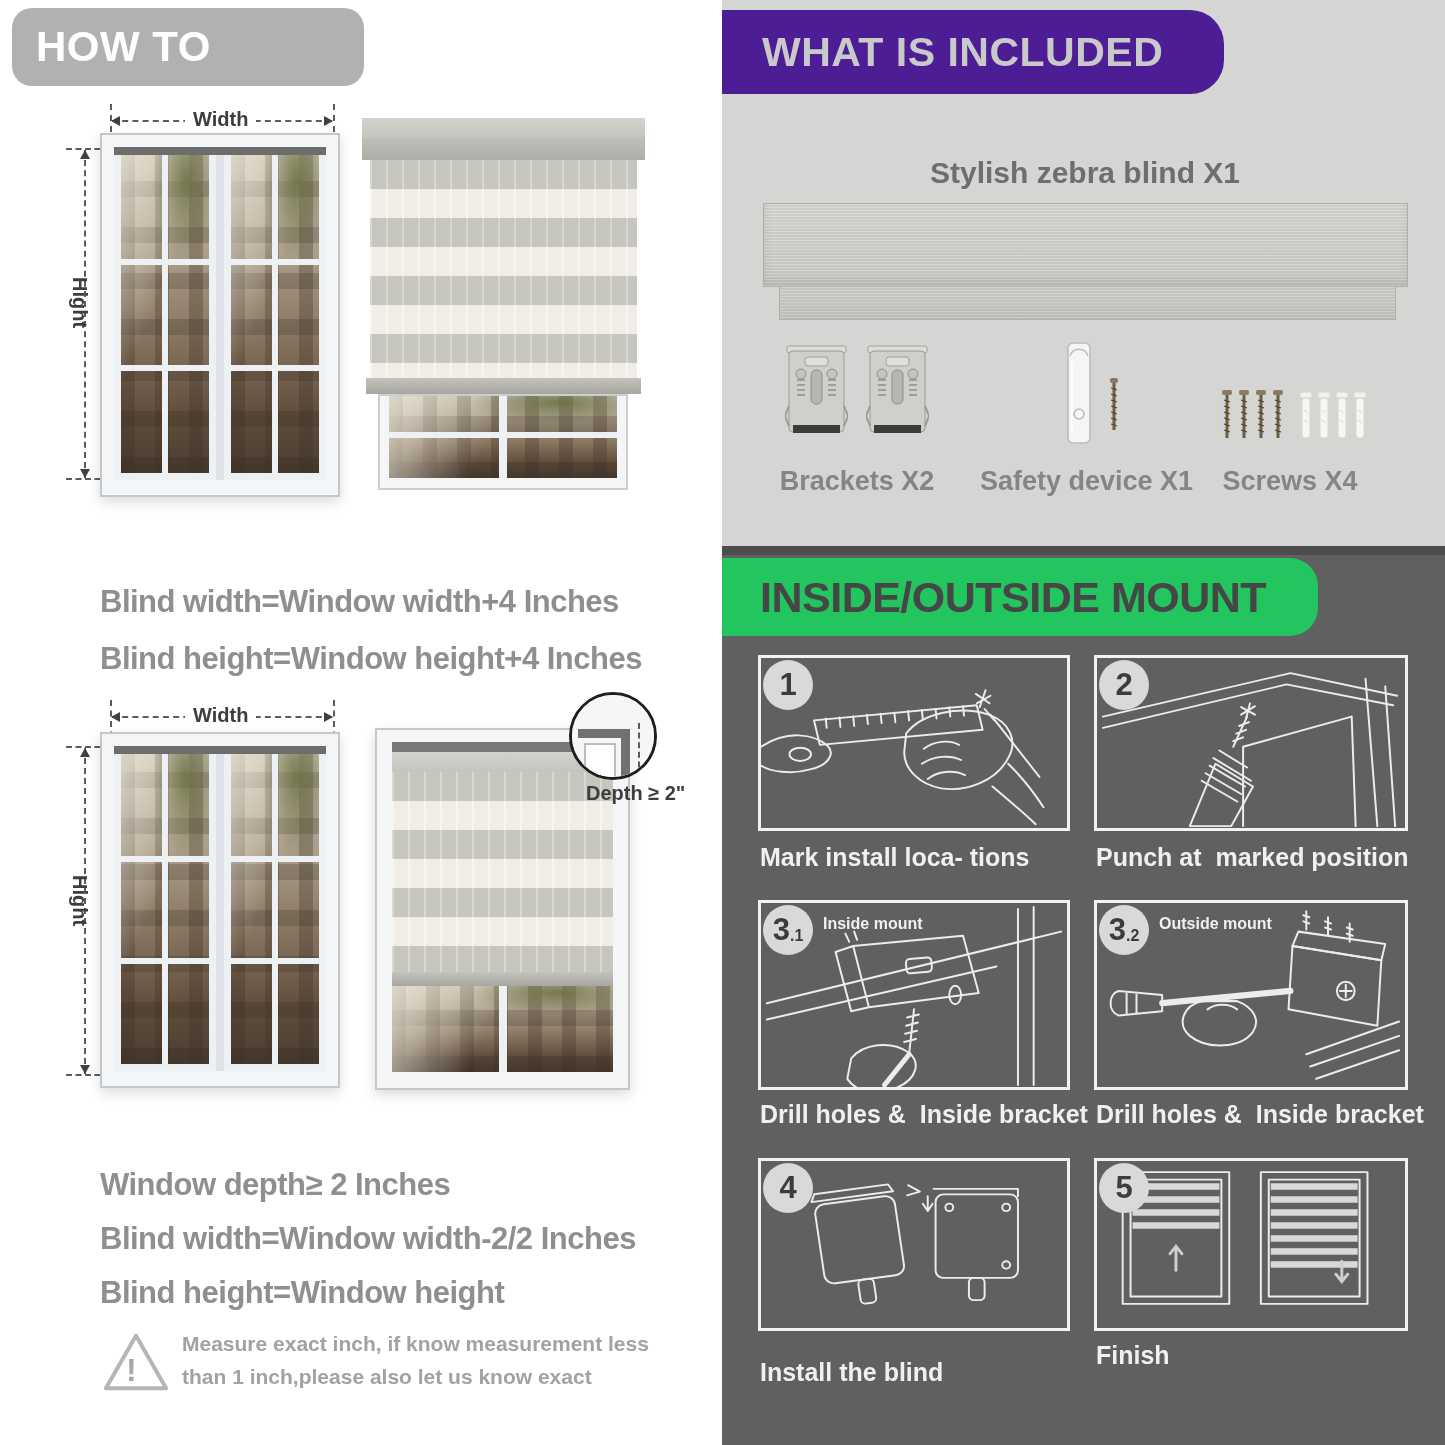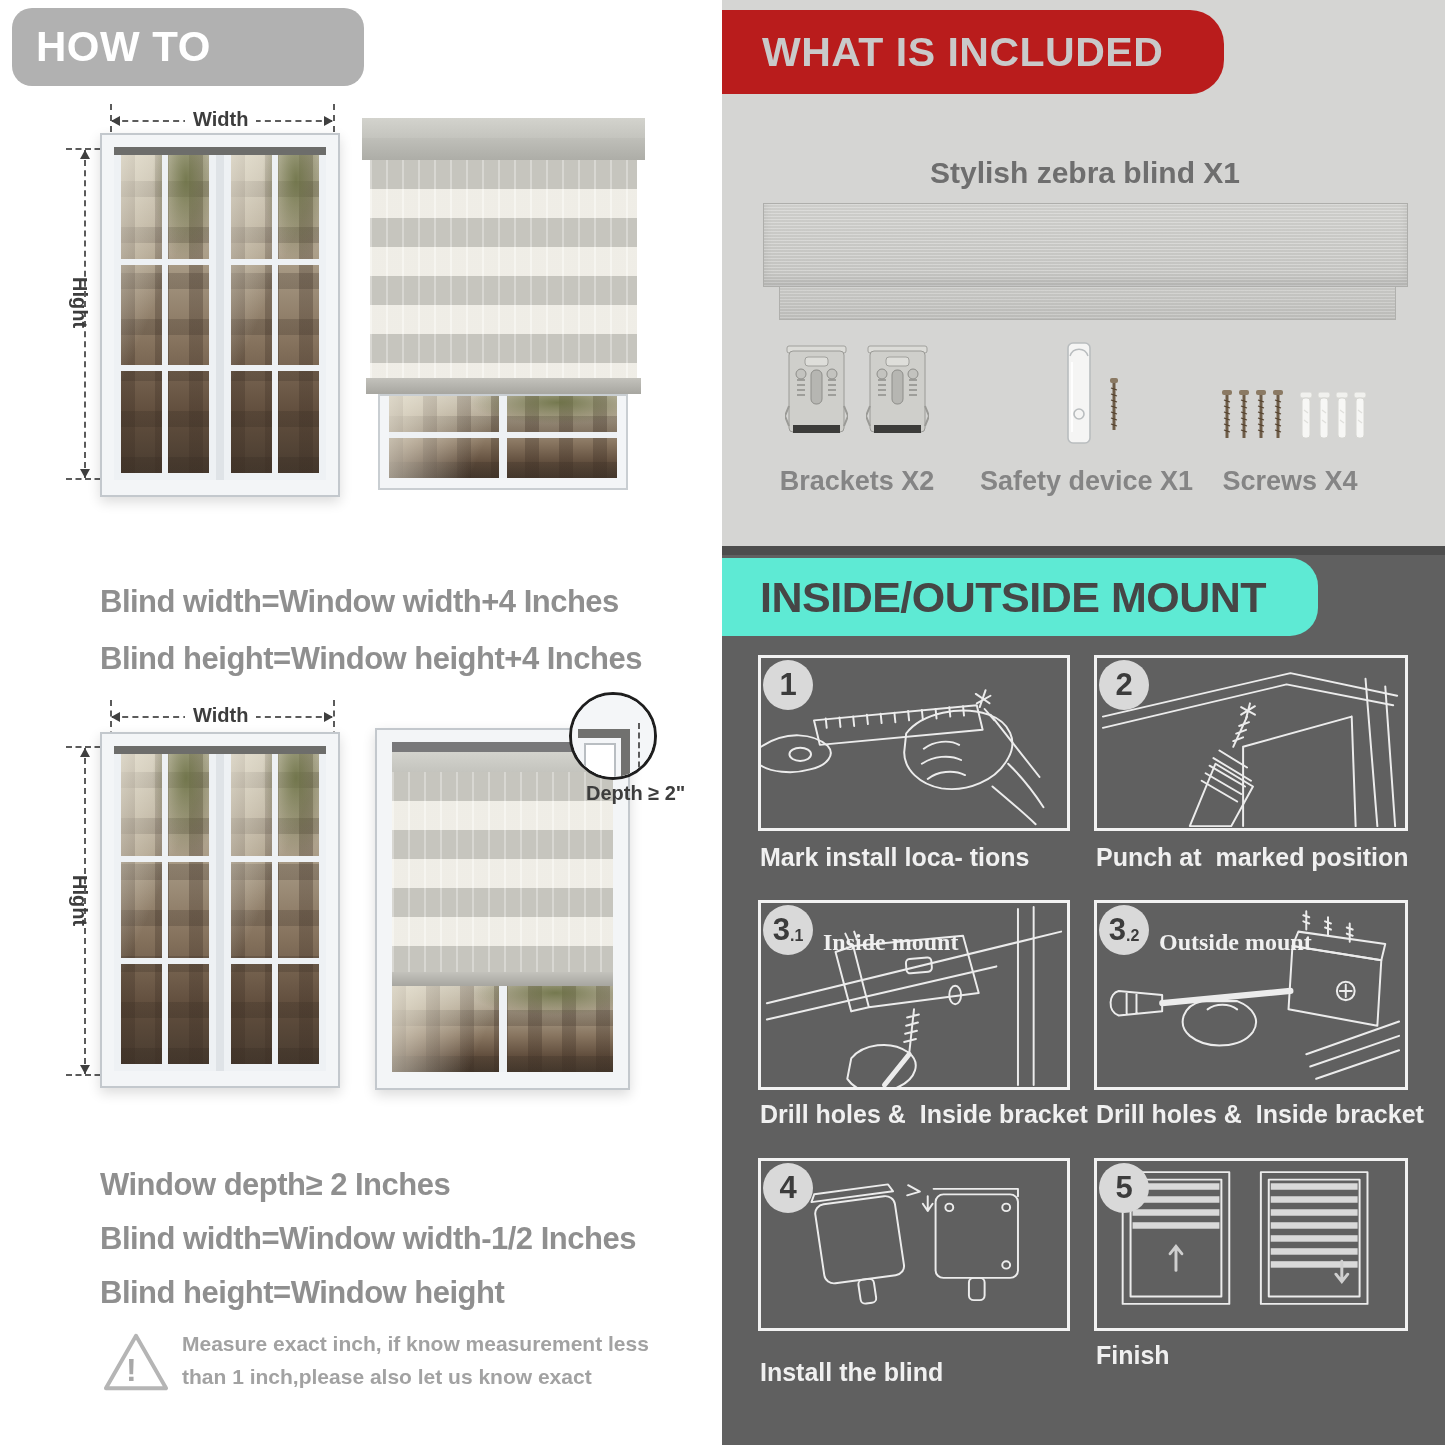--- a/index.html
+++ b/index.html
@@ -53,45 +53,45 @@
 
   
   .in-frame { background:#f3f5f7; border:2px solid #c3c8cd; box-shadow:0 5px 12px rgba(0,0,0,.14); }
   .magnifier { border-radius:50%; border:3px solid #1e1e1e; background:#f2f4f6; overflow:hidden; z-index:6; }
 
   
   .warn-text { font-size:21px; font-weight:bold; color:#a2a2a2; line-height:1.55; }
 
   
   .right-top { left:722px; top:0; width:723px; height:546px; background:#d5d5d3; }
-  .banner-included { left:722px; top:10px; width:502px; height:84px; background:#b91c1c; border-radius:0 34px 34px 0;
+  .banner-included { left:722px; top:10px; width:502px; height:84px; background:#4c1d95; border-radius:0 34px 34px 0;
     color:#c9c9c9; font-size:41px; font-weight:bold; line-height:84px; padding-left:40px; letter-spacing:.5px; }
   .stylish-label { font-size:30px; font-weight:bold; color:#6e6e6e; text-align:center; }
   .headrail-main { background:
       repeating-linear-gradient(180deg, rgba(255,255,255,.30) 0 1px, rgba(0,0,0,0) 1px 3px),
       linear-gradient(180deg,#cdcdca,#c2c2bf);
       border:1px solid #aeaeab; box-shadow:inset 0 -6px 8px rgba(0,0,0,.08); }
   .headrail-roll { background:
       repeating-linear-gradient(180deg, rgba(255,255,255,.25) 0 1px, rgba(0,0,0,0) 1px 3px),
       linear-gradient(180deg,#c6c6c3,#bbbbb8);
       border:1px solid #b0b0ad; border-top:none; }
   .part-label { font-size:27px; font-weight:bold; color:#858585; text-align:center; white-space:nowrap; }
 
   
   .right-bottom { left:722px; top:546px; width:723px; height:899px; background:#606060; }
   .dark-strip { left:722px; top:546px; width:723px; height:9px; background:#4d4d4d; }
-  .banner-mount { left:722px; top:558px; width:596px; height:78px; background:#5eead4; border-radius:0 28px 28px 0;
+  .banner-mount { left:722px; top:558px; width:596px; height:78px; background:#22c55e; border-radius:0 28px 28px 0;
     color:#464646; font-size:43px; font-weight:bold; line-height:78px; padding-left:38px; letter-spacing:-.5px; }
   .panel { position:absolute; border:3px solid #f2f2f2; background:#606060; }
   .panel svg { position:absolute; inset:0; width:100%; height:100%; }
   .badge { position:absolute; left:2px; top:2px; width:50px; height:50px; border-radius:50%;
     background:#d9d9d9; color:#3c3c3c; font-weight:bold; font-size:31px;
     display:flex; align-items:center; justify-content:center; z-index:4; }
   .badge .sub { font-size:16px; margin-top:12px; }
-  .step-header { position:absolute; left:62px; top:26px; font-size:24px; font-weight:bold; color:#f0f0f0; z-index:4; white-space:nowrap;font-family:Liberation Serif, serif; }
+  .step-header { position:absolute; left:62px; top:12px; font-size:16px; font-weight:bold; color:#f0f0f0; z-index:4; white-space:nowrap; }
   .caption { position:absolute; font-size:25px; font-weight:bold; color:#f0f0f0; white-space:pre-wrap; }
 
   .ill { stroke:#ececec; stroke-width:2; fill:none; stroke-linecap:round; stroke-linejoin:round; }
 </style>
 </head>
 <body>
 
 <div id="canvas">
 
   <div class="abs banner-left">
@@ -202,21 +202,21 @@
       <div class="abs" style="inset:0;background:#f4f6f8;"></div>
       <div class="abs" style="left:6px;top:34px;width:52px;height:9px;background:#71716f;"></div>
       <div class="abs" style="left:49px;top:34px;width:9px;height:50px;background:#71716f;"></div>
       <div class="abs" style="left:12px;top:48px;width:32px;height:40px;background:#ffffff;border:2px solid #b9bec2;"></div>
       <div class="abs dash-v" style="left:66px;top:28px;height:54px;border-left-width:2px;"></div>
     </div>
     <div class="abs meas-label" style="left:578px;top:88px;background:transparent;">Depth ≥ 2"</div>
   </div>
 
   <div class="abs h-line" style="left:100px;top:1167px;">Window depth≥ 2 Inches</div>
-  <div class="abs h-line" style="left:100px;top:1221px;">Blind width=Window width-1/2 Inches</div>
+  <div class="abs h-line" style="left:100px;top:1221px;">Blind width=Window width-2/2 Inches</div>
   <div class="abs h-line" style="left:100px;top:1275px;">Blind height=Window height</div>
 
   <div class="abs" style="left:100px;top:1326px;width:560px;height:110px;">
     <svg class="abs" style="left:2px;top:4px;" width="68" height="64" viewBox="0 0 70 64">
       <path d="M35,5 L66,59 L4,59 Z" fill="none" stroke="#b5b5b5" stroke-width="4" stroke-linejoin="round"></path>
     </svg>
     <div class="abs" style="left:26px;top:26px;font-size:32px;font-weight:bold;color:#a8a8a8;">!</div>
     <div class="abs warn-text" style="left:82px;top:2px;">
       <div>Measure exact inch, if know measurement less</div>
       <div>than 1 inch,please also let us know exact</div>

